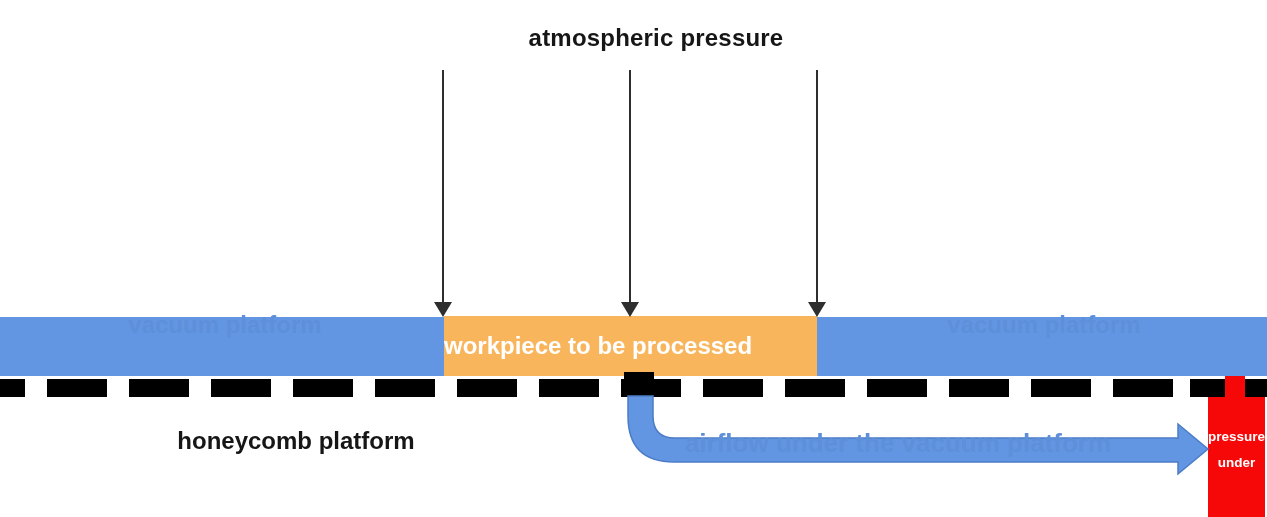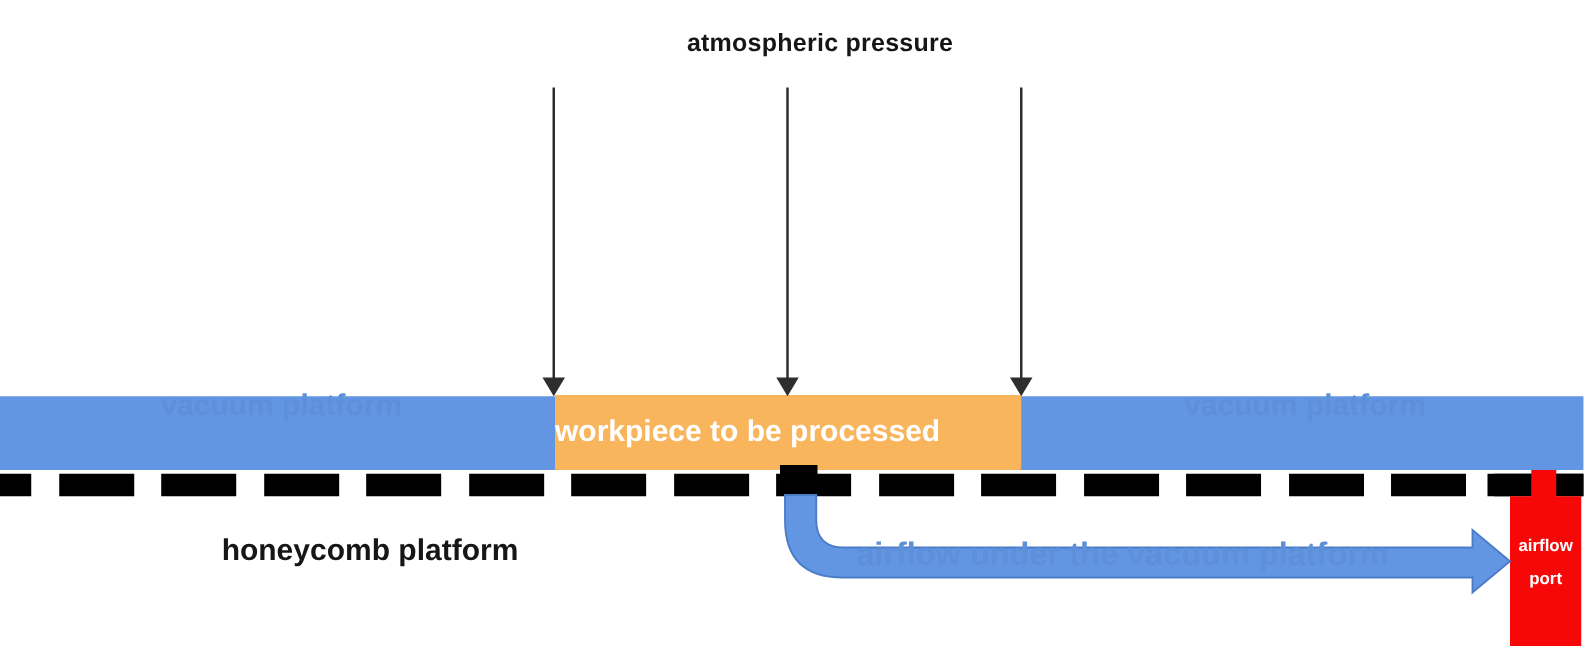--- a/index.html
+++ b/index.html
@@ -9,21 +9,21 @@
     height: 517px;
     background: #ffffff;
     overflow: hidden;
     font-family: "Liberation Sans", "DejaVu Sans", sans-serif;
   }
   .abs { position: absolute; }
 
   .title {
     left: 0; right: 0; top: 24px;
     text-align: center;
-    font-size: 20px;
+    font-size: 24px;
     font-weight: 600;
     color: var(--text-black);
     letter-spacing: 0.2px;
     padding-left: 45px;
   }
 
   .blue-label {
     font-size: 24px;
     font-weight: 600;
     color: var(--label-blue);
@@ -123,22 +123,22 @@
   <div class="abs workpiece">
     <span>workpiece to be processed</span>
   </div>
 
   <div class="abs dash-row"></div>
   <div class="abs dash-end-cap"></div>
   <div class="abs dash-bump"></div>
 
   <div class="abs red-notch"></div>
   <div class="abs exhaust-box">
-    <div>airflow</div>
-    <div>port</div>
+    <div>pressure</div>
+    <div>under</div>
   </div>
 
   <svg class="overlay" viewBox="0 0 1267 517">
     <g>
       <line class="p-arrow-line" x1="443" y1="70" x2="443" y2="304"></line>
       <polygon class="p-arrow-head" points="434,302 452,302 443,317"></polygon>
     </g>
     <g>
       <line class="p-arrow-line" x1="630" y1="70" x2="630" y2="304"></line>
       <polygon class="p-arrow-head" points="621,302 639,302 630,317"></polygon>

